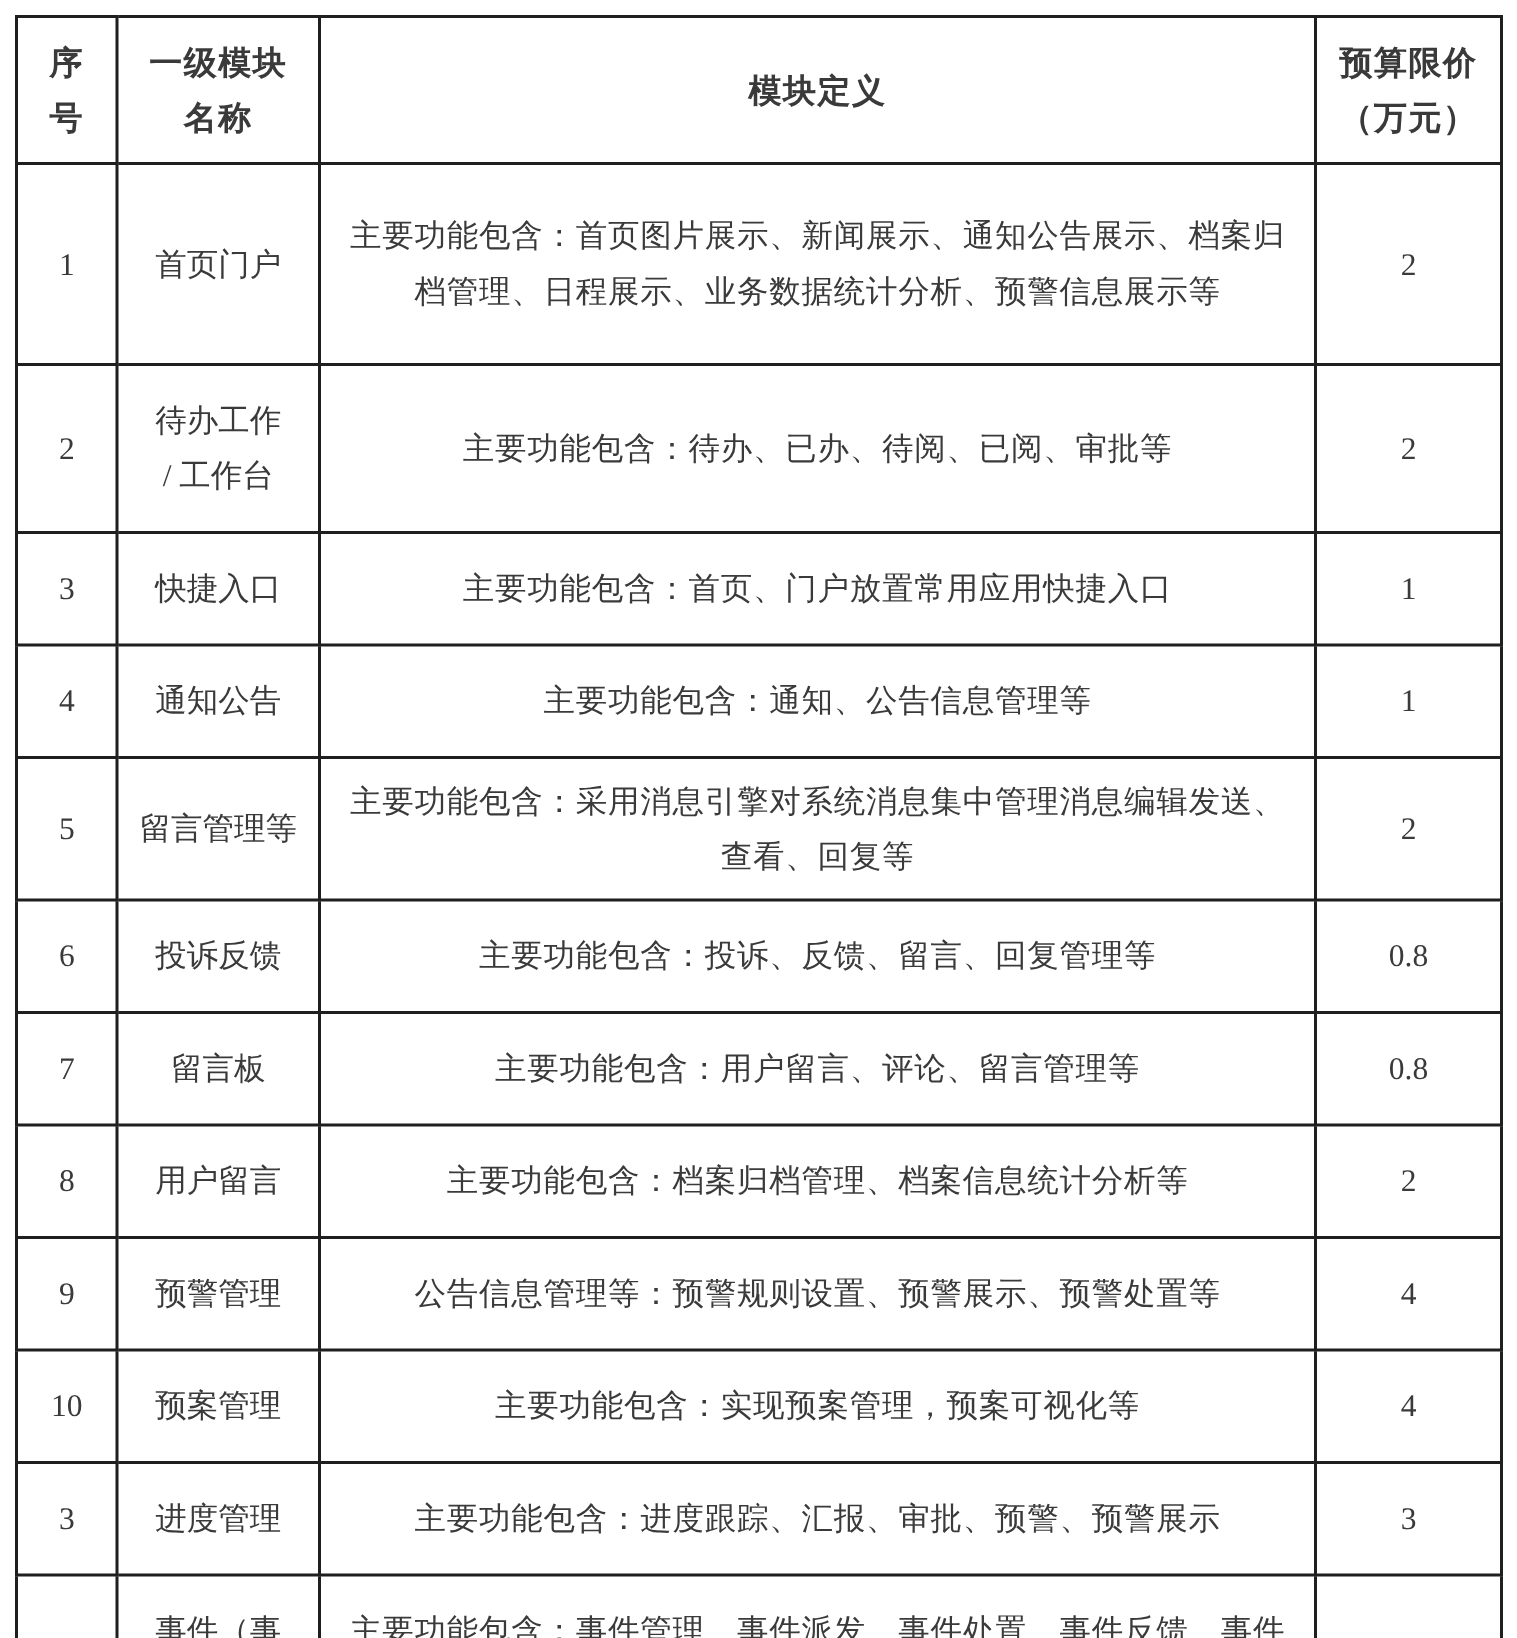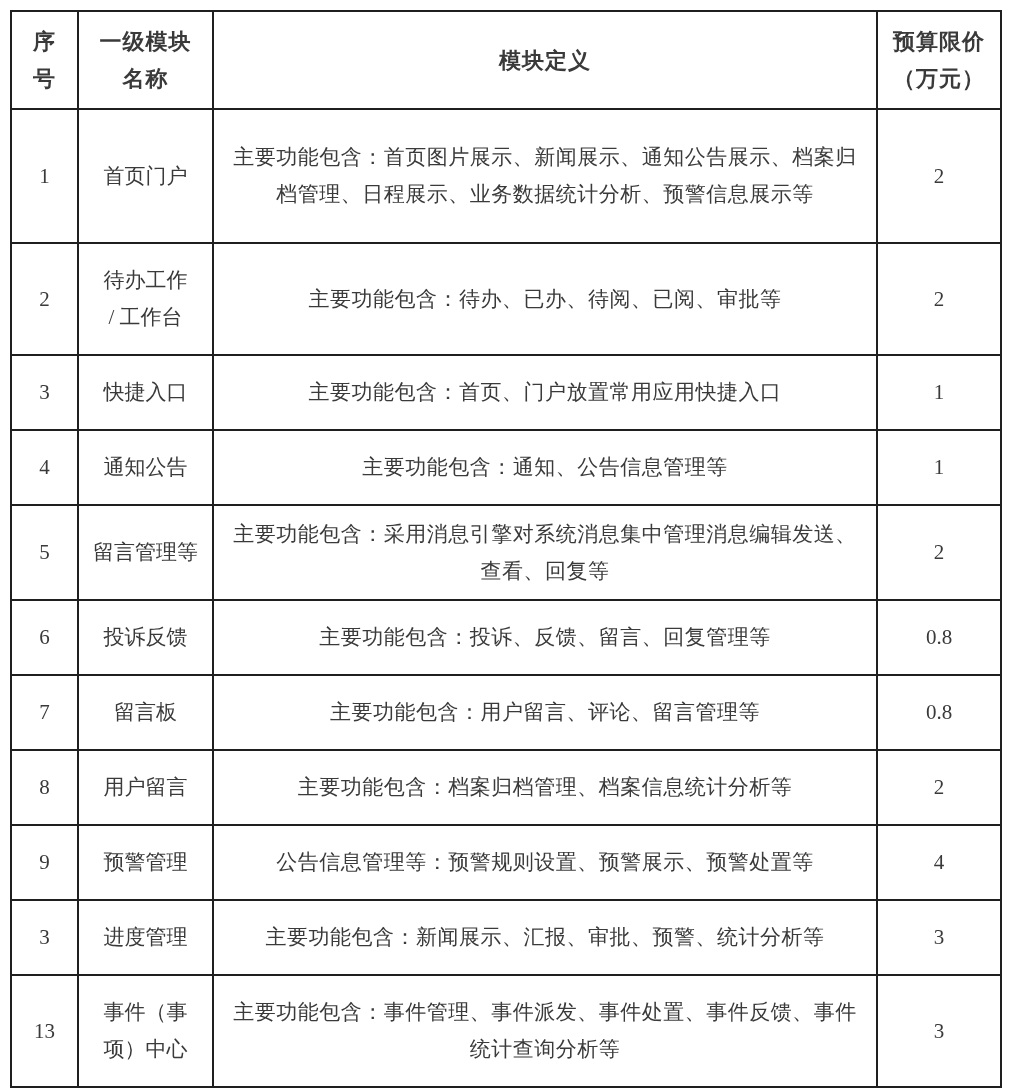--- a/index.html
+++ b/index.html
@@ -124,23 +124,29 @@
         <td class="cell-def">主要功能包含：档案归档管理、档案信息统计分析等</td>
         <td class="cell-bud">2</td>
       </tr>
       <tr class="h-sm">
         <td class="cell-no">9</td>
         <td class="cell-name">预警管理</td>
         <td class="cell-def">公告信息管理等：预警规则设置、预警展示、预警处置等</td>
         <td class="cell-bud">4</td>
       </tr>
       <tr class="h-sm">
+        <td class="cell-no">10</td>
+        <td class="cell-name">预案管理</td>
+        <td class="cell-def">主要功能包含：实现预案管理，预案可视化等</td>
+        <td class="cell-bud">4</td>
+      </tr>
+      <tr class="h-sm">
         <td class="cell-no">3</td>
         <td class="cell-name">进度管理</td>
-        <td class="cell-def">主要功能包含：新闻展示、汇报、审批、预警、统计分析等</td>
+        <td class="cell-def">主要功能包含：进度跟踪、汇报、审批、预警、预警展示</td>
         <td class="cell-bud">3</td>
       </tr>
       <tr class="h-md">
         <td class="cell-no">13</td>
         <td class="cell-name">事件（事
 项）中心</td>
         <td class="cell-def">主要功能包含：事件管理、事件派发、事件处置、事件反馈、事件统计查询分析等</td>
         <td class="cell-bud">3</td>
       </tr>
     </tbody>

